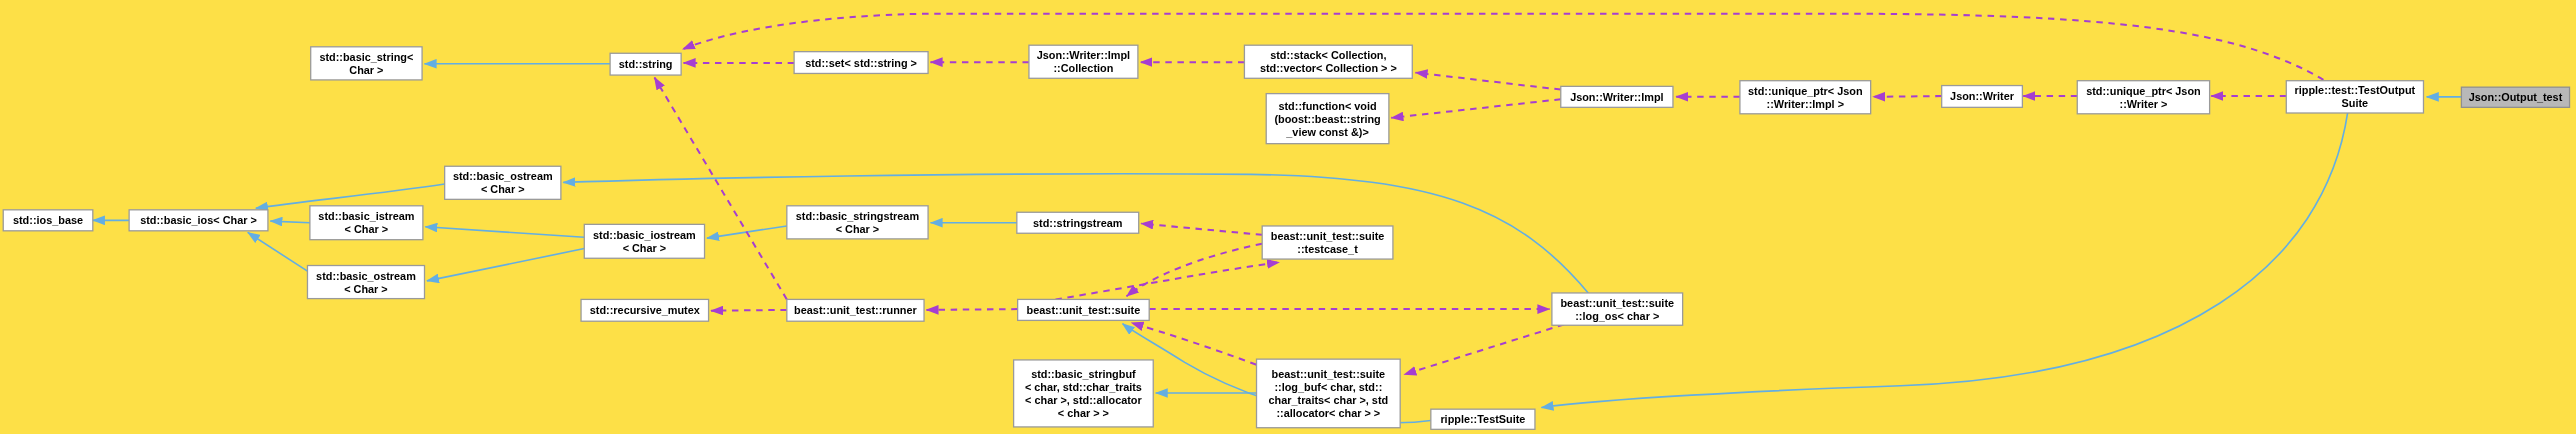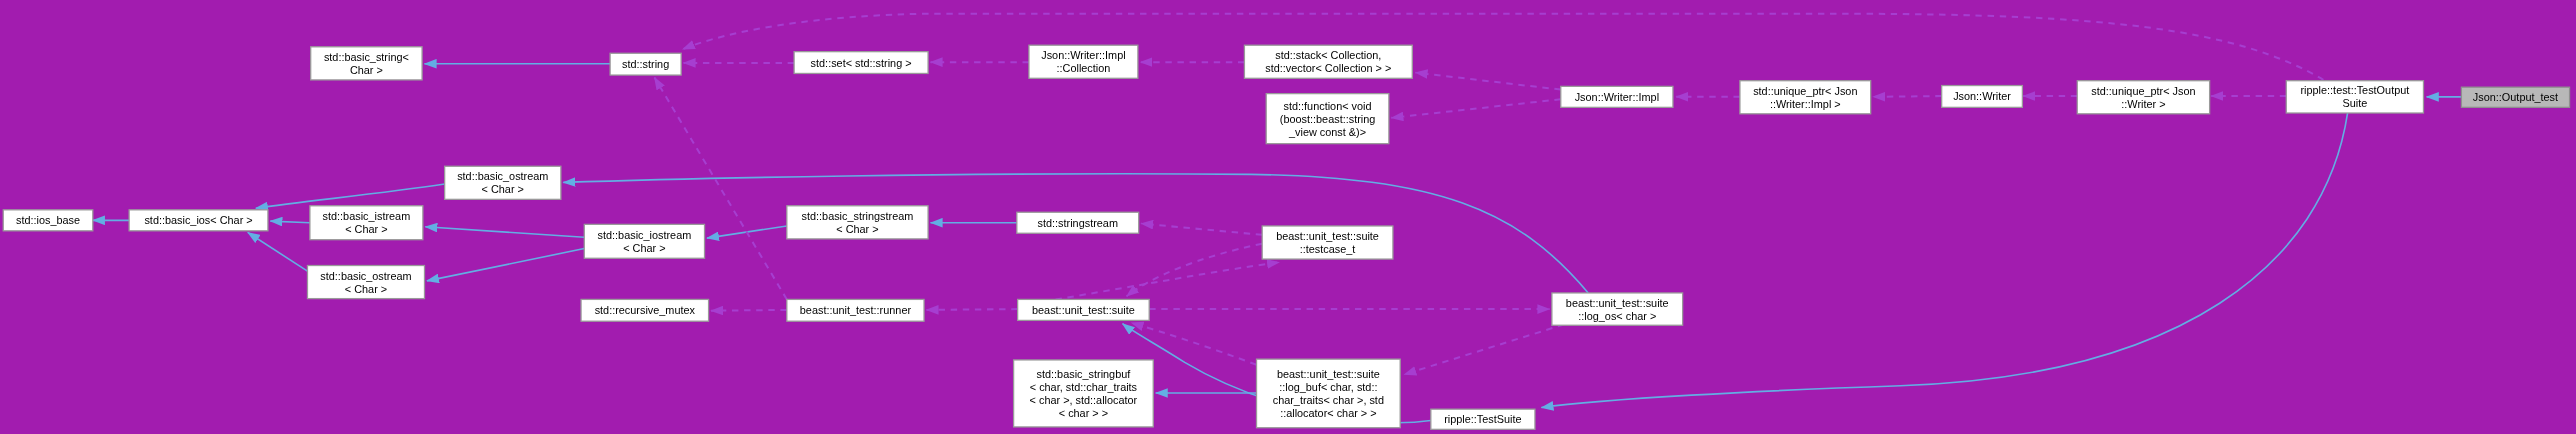--- a/index.html
+++ b/index.html
@@ -1,16 +1,16 @@
 <!DOCTYPE html>
 <html style="font-size:13px"><head>
 <meta charset="utf-8">
 <style>
   html,body{margin:0;padding:0;background:#000;}
-  .stage{width:2576px;height:435px;background:#a21caf;position:relative;overflow:hidden;}
+  .stage{width:2576px;height:435px;background:#fde047;position:relative;overflow:hidden;font-weight:bold;}
   svg{display:block;font-family:"Liberation Sans","DejaVu Sans",sans-serif;}
   .node-rect{stroke-width:1.6px;}
   .node-label{font-size:13.5px;fill:#000;text-anchor:middle;}
   .edge-inheritance{fill:none;stroke-width:2px;}
   .edge-usage{fill:none;stroke-width:2.5px;stroke-dasharray:8 7;}
 </style>
 </head>
 <body>
 
 <div class="stage">

